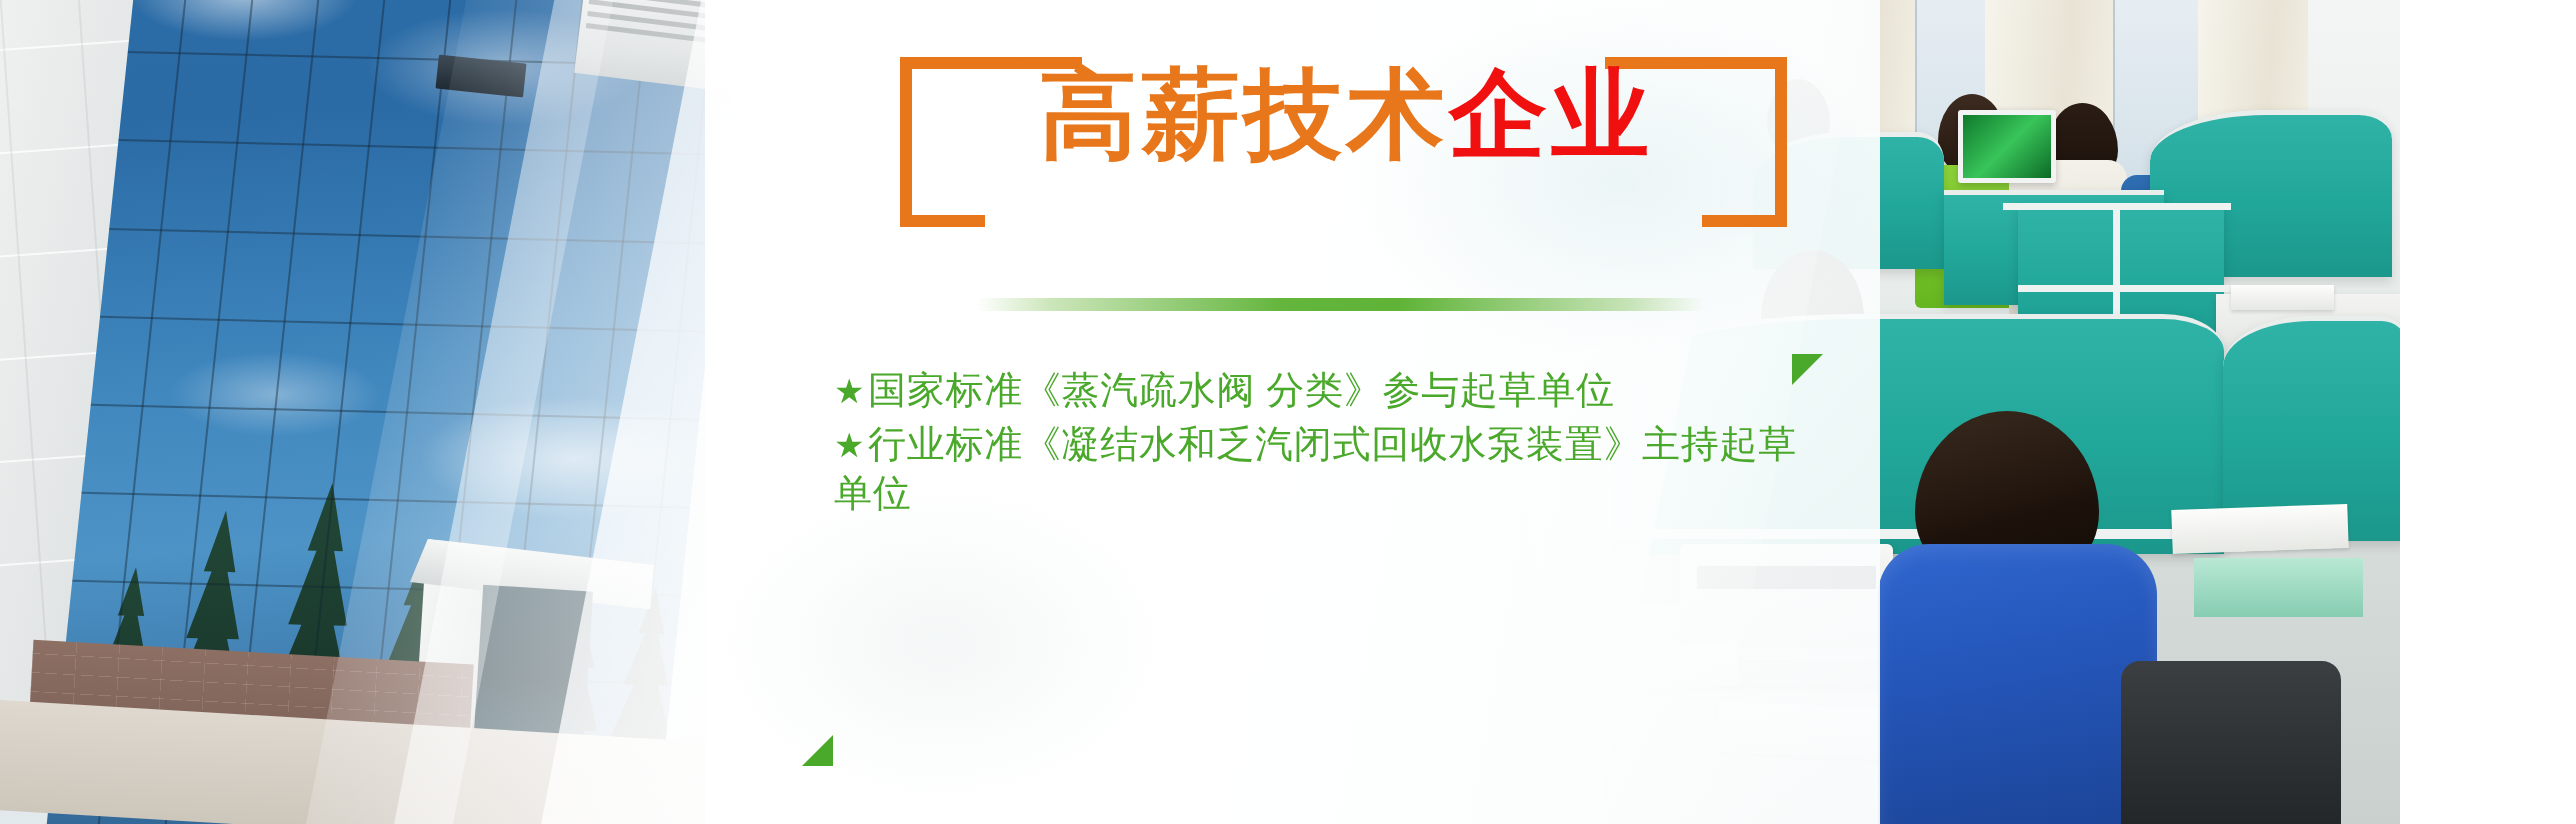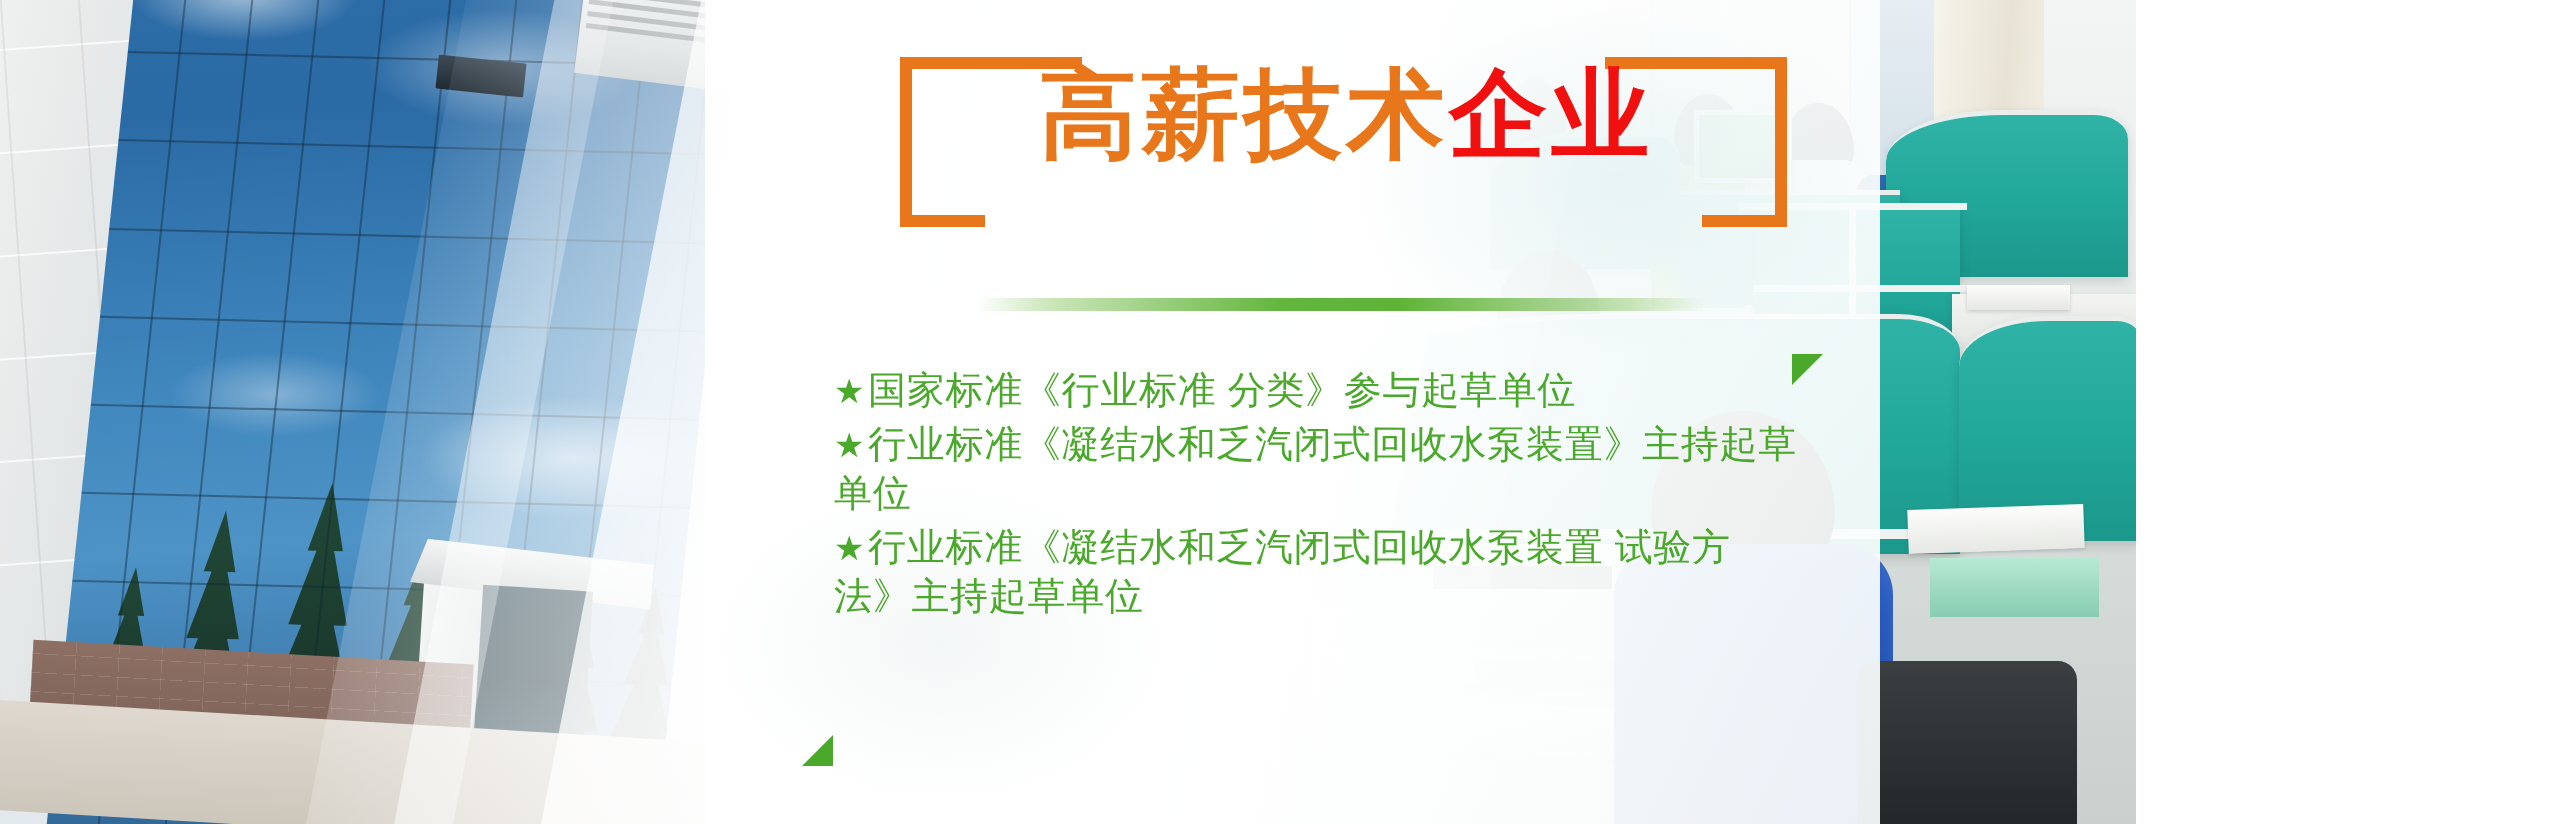--- a/index.html
+++ b/index.html
@@ -1,20 +1,20 @@
 <!DOCTYPE html>
 <html style="font-size:11.8px"><head>
 <meta charset="utf-8">
 <style>
   html,body{margin:0;padding:0;background:#fff;}
   body{font-family:"Liberation Sans","DejaVu Sans",sans-serif;}
 
   #banner{
     position:relative;
-    width:2136px;height:824px;
+    width:2400px;height:824px;
     overflow:hidden;
     background:#f4f7f8;
   }
 
   
   .photo-left{
     position:absolute;left:0;top:0;width:867px;height:824px;
     overflow:hidden;
     background:#cfd6d8;
   }
@@ -409,22 +409,21 @@
     <div class="fb fb-bot-l"></div>
     <div class="fb fb-bot-r"></div>
   </div>
 
   <div class="title"><span class="t-orange">高薪技术</span><span class="t-red">企业</span></div>
 
 
   <div class="divider"></div>
 
   <div class="bullets">
-    <p class="bullet-line"><span class="star">★</span><span>国家标准《行业标准 分类》参与起草单位</span></p>
+    <p class="bullet-line"><span class="star">★</span><span>国家标准《蒸汽疏水阀 分类》参与起草单位</span></p>
     <p class="bullet-line"><span class="star">★</span><span>行业标准《凝结水和乏汽闭式回收水泵装置》主持起草单位</span></p>
-    <p class="bullet-line"><span class="star">★</span><span>行业标准《凝结水和乏汽闭式回收水泵装置 试验方法》主持起草单位</span></p>
   </div>
 
   <div class="tri tri-tr"></div>
   <div class="tri tri-bl"></div>
 
 </div>
 
 
 </body></html>

